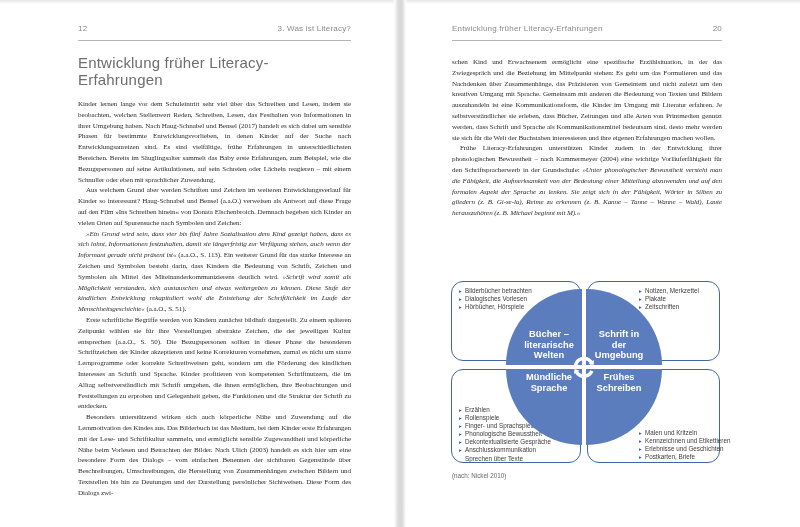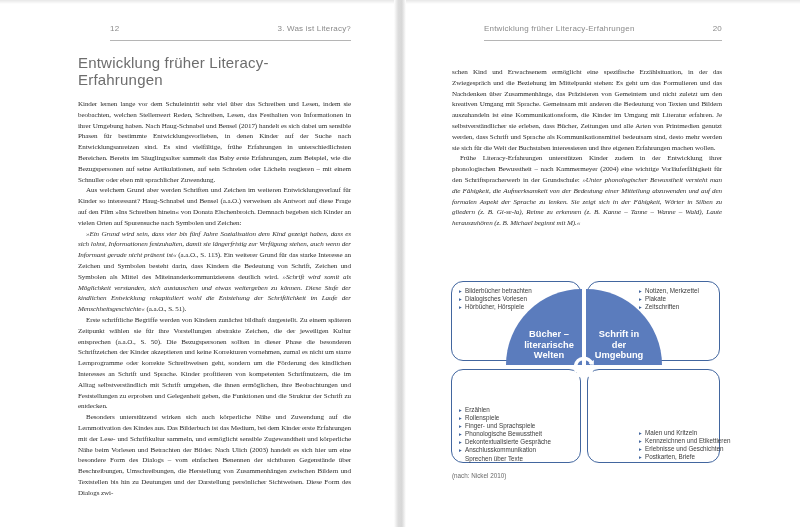--- a/index.html
+++ b/index.html
@@ -13,29 +13,29 @@
   }
   .top-edge{position:absolute;left:0;top:0;width:800px;height:4px;
     background:linear-gradient(to bottom,#e7e7e7,#ffffff);}
   .spine{position:absolute;left:394px;top:0;width:12px;height:527px;
     background:linear-gradient(to right,#ffffff,#dcdcdc 35%,#d7d7d7 65%,#ffffff);}
   .page{position:absolute;top:24px;}
   .page-left{left:78px;width:273px;}
   .page-right{left:452px;width:270px;}
   .running{display:flex;justify-content:space-between;align-items:baseline;
     font-family:"Liberation Sans",sans-serif;font-size:8px;color:#8a8a8a;
-    padding-bottom:7px;border-bottom:1px solid #b5b5b5;letter-spacing:.2px;margin-left:32px;}
+    padding-bottom:7px;border-bottom:1px solid #b5b5b5;letter-spacing:.2px;}
   .chapter-title{font-family:"Liberation Sans",sans-serif;font-size:15px;
     color:#6d6d6d;margin:13px 0 11px 0;letter-spacing:.2px;}
   .bodytext{font-size:7.1px;line-height:10.8px;color:#2e2e2e;text-align:justify;
     letter-spacing:-0.1px;}
   .bodytext p{margin:0;}
   .bodytext p.ind{text-indent:8px;font-family:Liberation Serif, serif;}
   .bodytext .it{font-style:italic;}
-  .pr-body{margin-top:26px;}
+  .pr-body{margin-top:16px;}
   
   .figure{position:absolute;left:-1px;top:257px;width:271px;height:206px;}
   .fig-rect{position:absolute;background:#fff;border:1.5px solid var(--border-blue);
     border-radius:12px;box-sizing:border-box;}
   .r-tl{left:0;top:0;width:130px;height:80px;}
   .r-tr{left:136px;top:0;width:133px;height:80px;}
   .r-bl{left:0;top:88px;width:130px;height:94px;}
   .r-br{left:136px;top:88px;width:133px;height:94px;}
   .disc{position:absolute;left:55px;top:8px;width:156px;height:156px;}
   .quarter{position:absolute;width:76px;height:76px;background:var(--accent);}
@@ -132,20 +132,32 @@
             <div>Welten</div>
           </div>
       </div>
       <div class="quarter q-tr">
         <div class="qlabel">
             <div>Schrift in</div>
             <div>der</div>
             <div>Umgebung</div>
           </div>
       </div>
+      <div class="quarter q-bl">
+        <div class="qlabel">
+            <div>Mündliche</div>
+            <div>Sprache</div>
+          </div>
+      </div>
+      <div class="quarter q-br">
+        <div class="qlabel">
+            <div>Frühes</div>
+            <div>Schreiben</div>
+          </div>
+      </div>
     </div>
 
     <svg class="cycle" viewBox="0 0 30 30">
       <g fill="none" stroke="#ffffff" stroke-width="3.6">
         <path d="M 6.6 13.5 A 8.5 8.5 0 0 1 23 12.1"></path>
         <path d="M 22.8 18.8 A 8.5 8.5 0 0 1 7.7 20.2"></path>
       </g>
       <polygon fill="#ffffff" points="24.7,13.0 24.9,7.9 19.7,11.7"></polygon>
       <polygon fill="#ffffff" points="5.5,16.9 5.0,22.0 10.4,18.4"></polygon>
     </svg>

